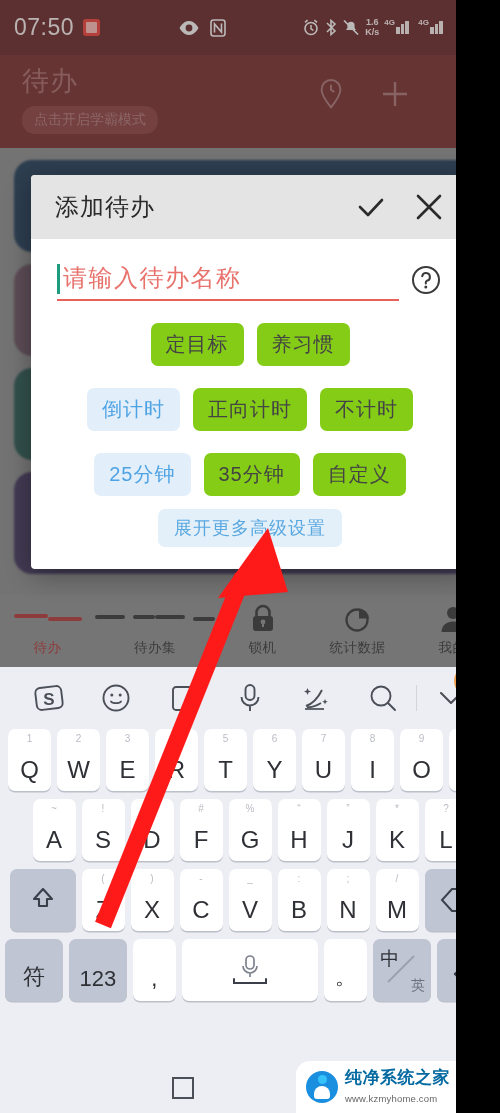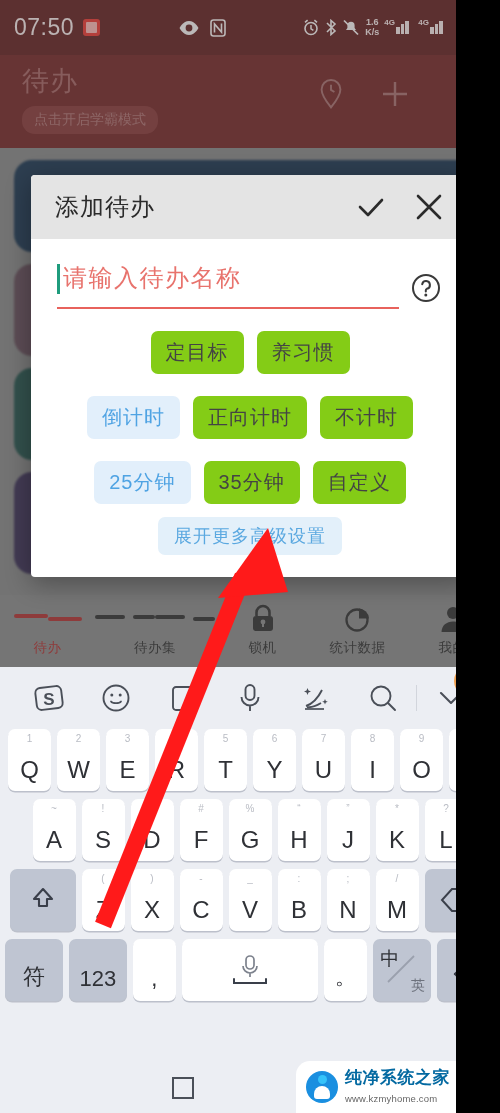--- a/index.html
+++ b/index.html
@@ -136,21 +136,21 @@
     height: 64px; background: #e4e4e4;
     display: flex; align-items: center;
     padding: 0 22px 0 24px;
   }
   .dlg-title { font-size: 24px; color: #2b2b2b; letter-spacing: 1px; }
   .dlg-actions { margin-left: auto; display: flex; align-items: center; gap: 22px; }
   .dlg-actions .act { width: 36px; height: 36px; display:flex; align-items:center; justify-content:center;}
   .dlg-body { padding: 22px 26px 22px 26px; }
 
   .field-row { display: flex; align-items: flex-end; gap: 10px; }
-  .field-wrap { flex: 1; position: relative; padding-bottom: 12px; border-bottom: 2.2px solid #e8625c; }
+  .field-wrap { flex: 1; position: relative; padding-bottom: 4px; border-bottom: 2.2px solid #e8625c; }
   .caret {
     position: absolute; left: 0; top: 3px;
     width: 2.5px; height: 30px; background: #1f9c7d;
   }
   .field-ph {
     font-size: 24px; color: #e8736d; letter-spacing: 1.5px;
     padding-left: 6px; line-height: 34px;
   }
   .help-ico { width: 34px; height: 34px; margin-bottom: 4px; flex: 0 0 34px; }
 

